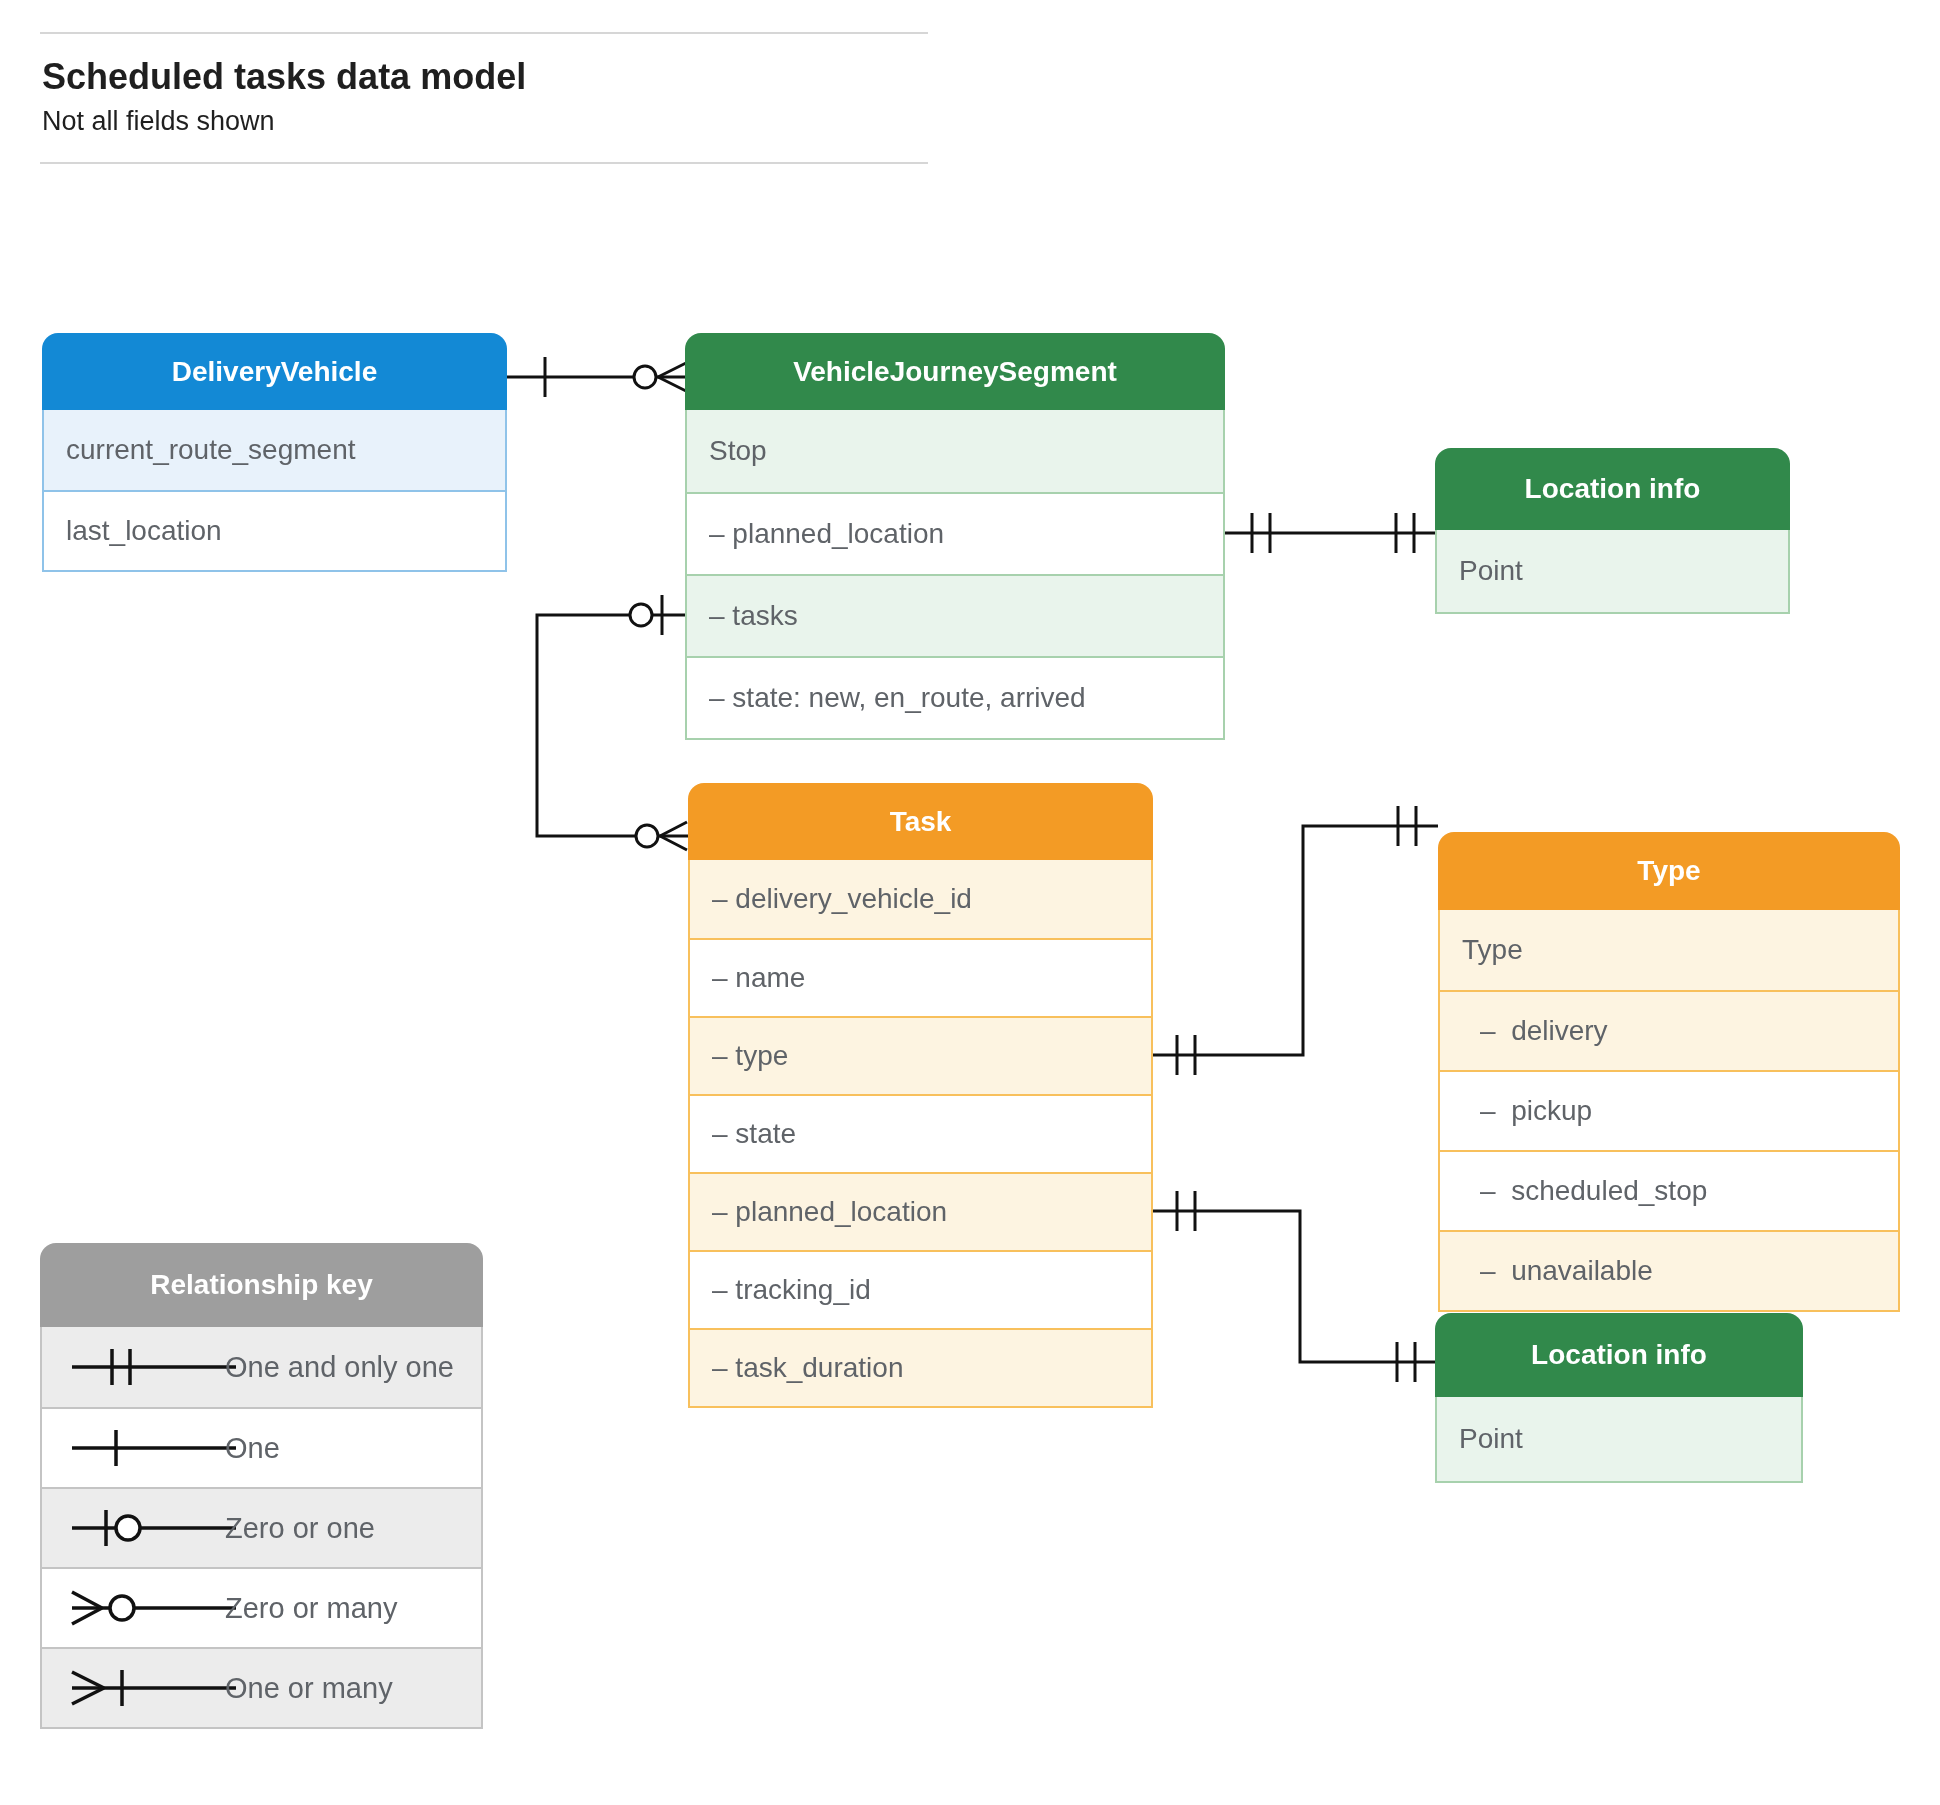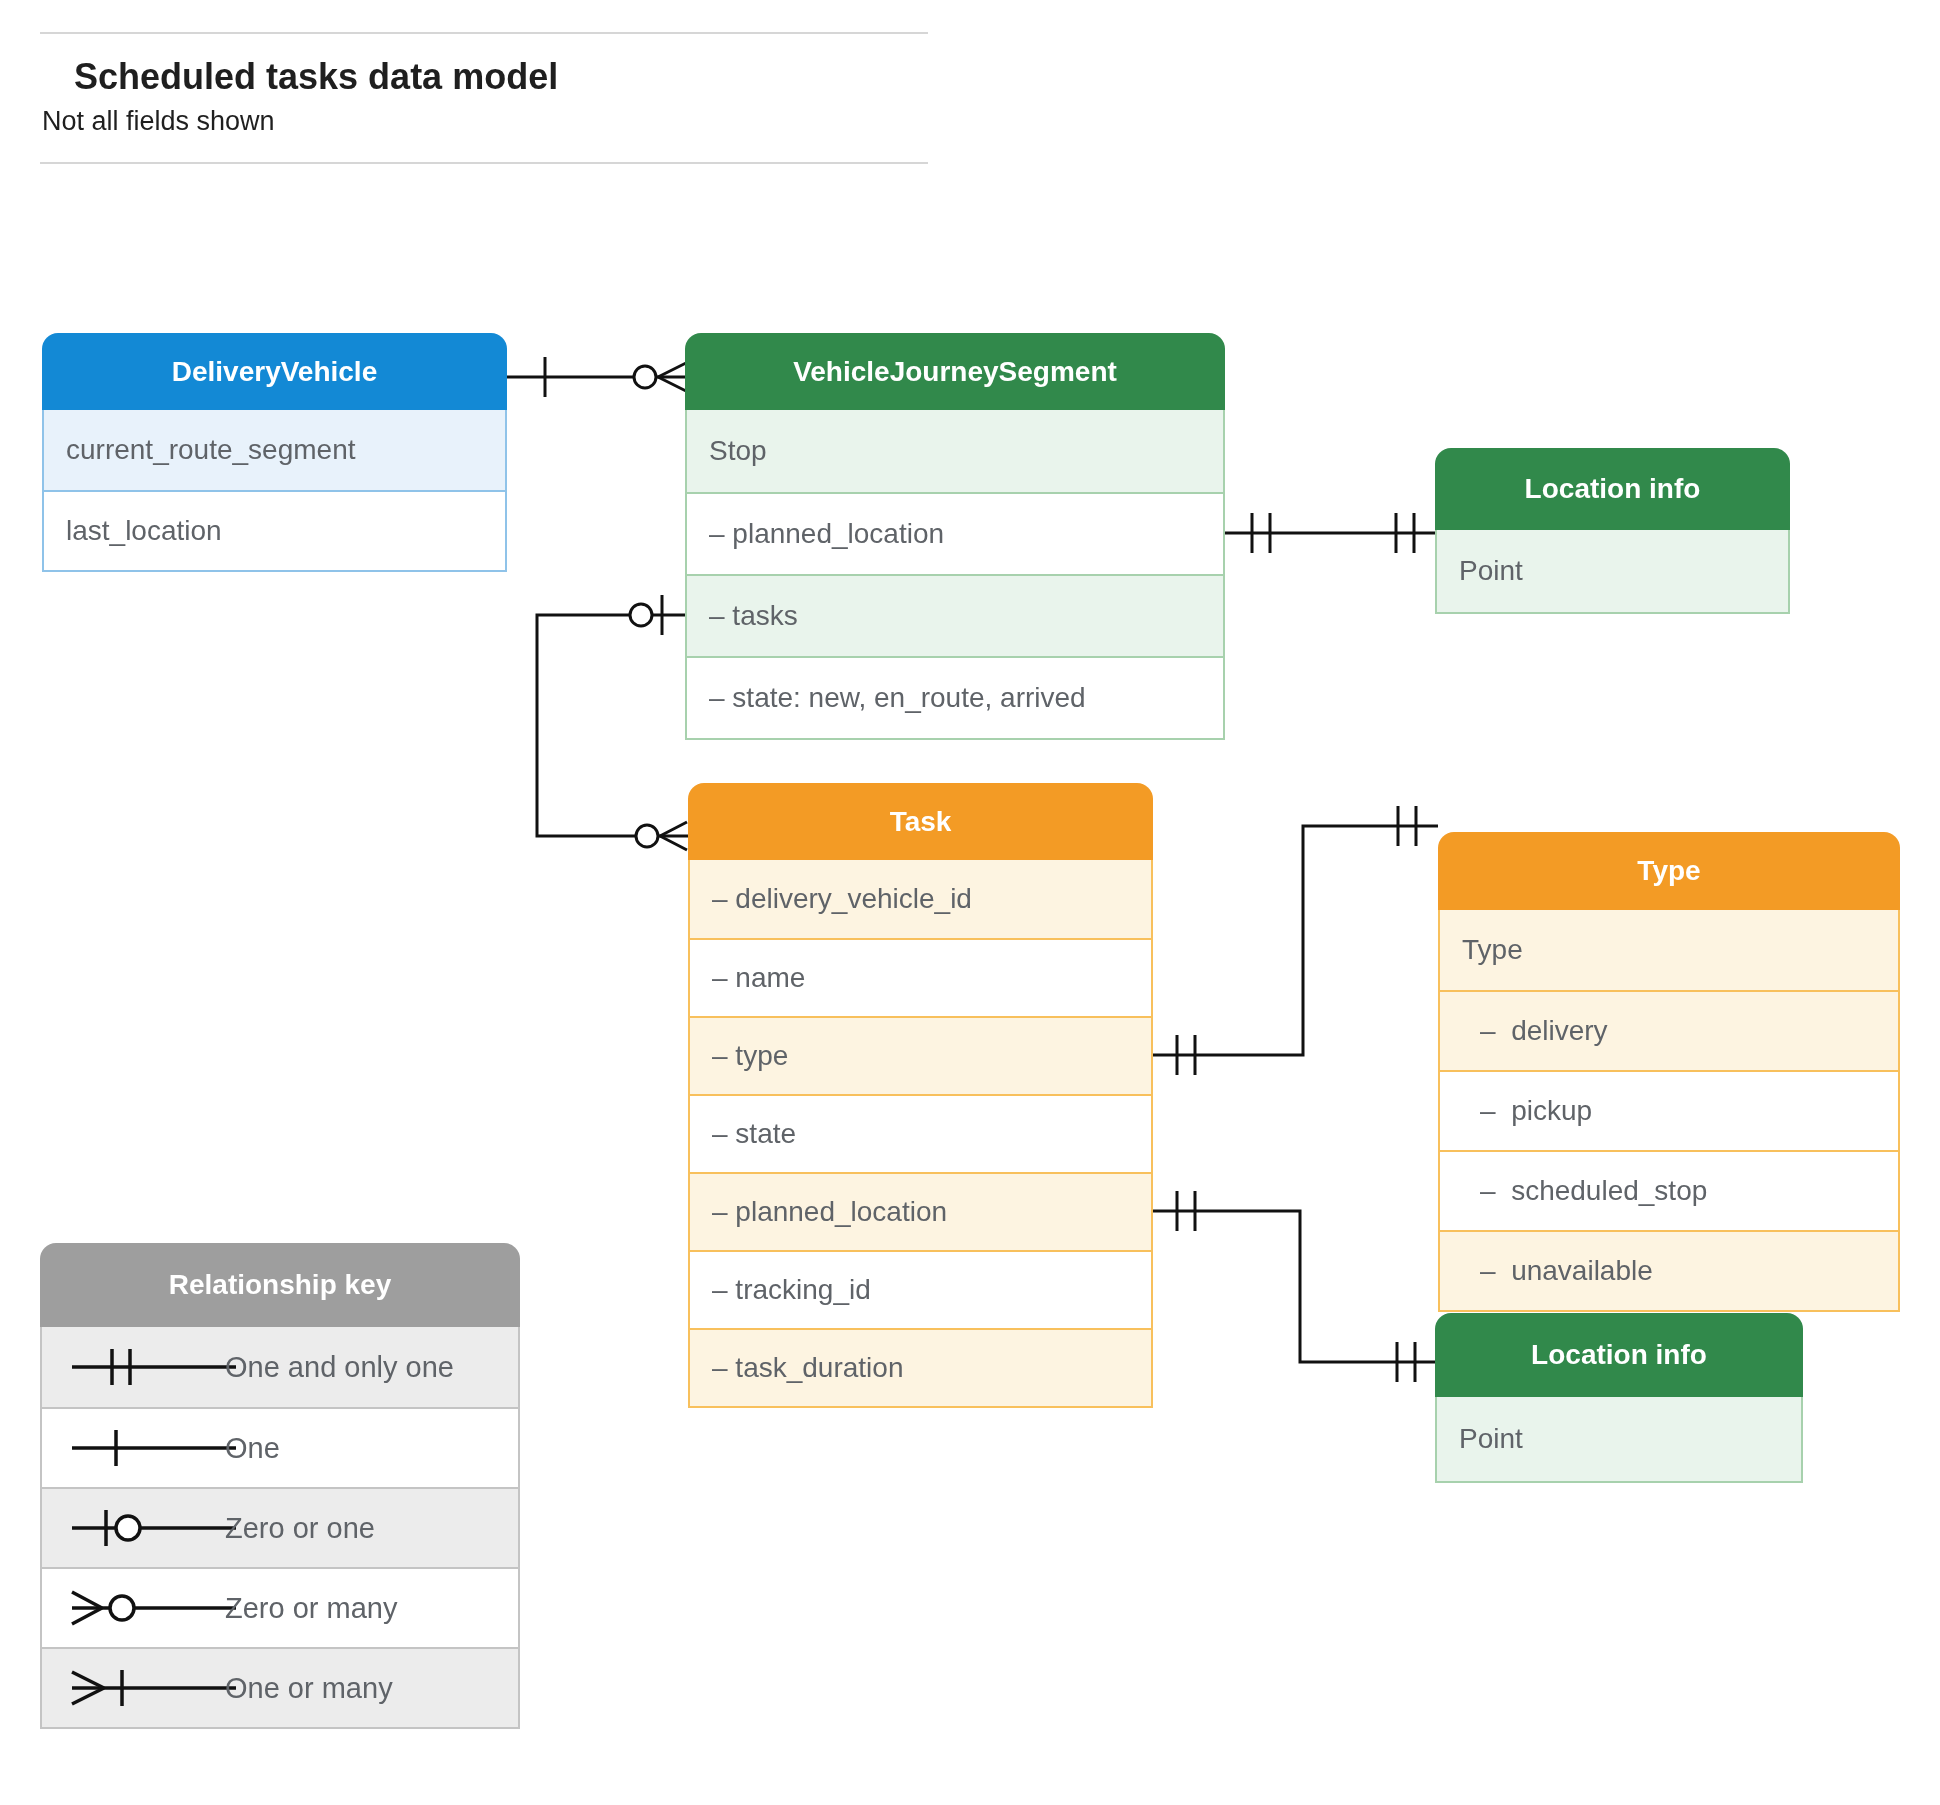--- a/index.html
+++ b/index.html
@@ -1,20 +1,20 @@
 <!DOCTYPE html>
 <html><head>
 <meta charset="utf-8">
 <style>
   html,body{margin:0;padding:0;background:#ffffff;}
   body{width:1940px;height:1805px;position:relative;font-family:"Liberation Sans",sans-serif;overflow:hidden;}
 
   .rule{position:absolute;height:2px;background:#d6d6d6;}
 
-  .page-title{position:absolute;left:42px;top:56px;font-size:36px;font-weight:bold;color:#1f1f1f;letter-spacing:0;margin-left:32px;}
+  .page-title{position:absolute;left:42px;top:56px;font-size:36px;font-weight:bold;color:#1f1f1f;letter-spacing:0;}
   .page-subtitle{position:absolute;left:42px;top:106px;font-size:27px;color:#1f1f1f;}
 
   .entity{position:absolute;}
   .entity .hdr{height:var(--hh);background:var(--hc);border-radius:16px 16px 0 0;display:flex;align-items:center;justify-content:center;color:#ffffff;font-weight:bold;font-size:28px;}
   .entity .body{border:2px solid var(--bc);border-top:none;background:#ffffff;box-sizing:border-box;}
   .entity .row{height:var(--rh);display:flex;align-items:center;padding-left:22px;font-size:28px;color:#5f6368;box-sizing:border-box;}
   .entity .row + .row{border-top:2px solid var(--bc);}
   .entity .row span{white-space:pre;}
   .entity .row.shaded{background:var(--sc);}
   .entity .row.indent{padding-left:40px;}
@@ -181,21 +181,21 @@
   <div class="hdr">
       <span>Location info</span>
     </div>
   <div class="body">
     <div class="row shaded">
         <span>Point</span>
       </div>
   </div>
 </div>
 
-<div class="entity theme-gray legend" style="left:40px;top:1243px;width:480px;--hh:84px;--rh:80px;">
+<div class="entity theme-gray legend" style="left:40px;top:1243px;width:443px;--hh:84px;--rh:80px;">
   <div class="hdr">
       <span>Relationship key</span>
     </div>
   <div class="body">
     <div class="row shaded">
       <svg class="sym legend-svg" viewBox="0 0 180 56">
         <line x1="8" y1="28" x2="172" y2="28"></line>
           <line x1="48" y1="10" x2="48" y2="46"></line>
           <line x1="66" y1="10" x2="66" y2="46"></line>
       </svg>

